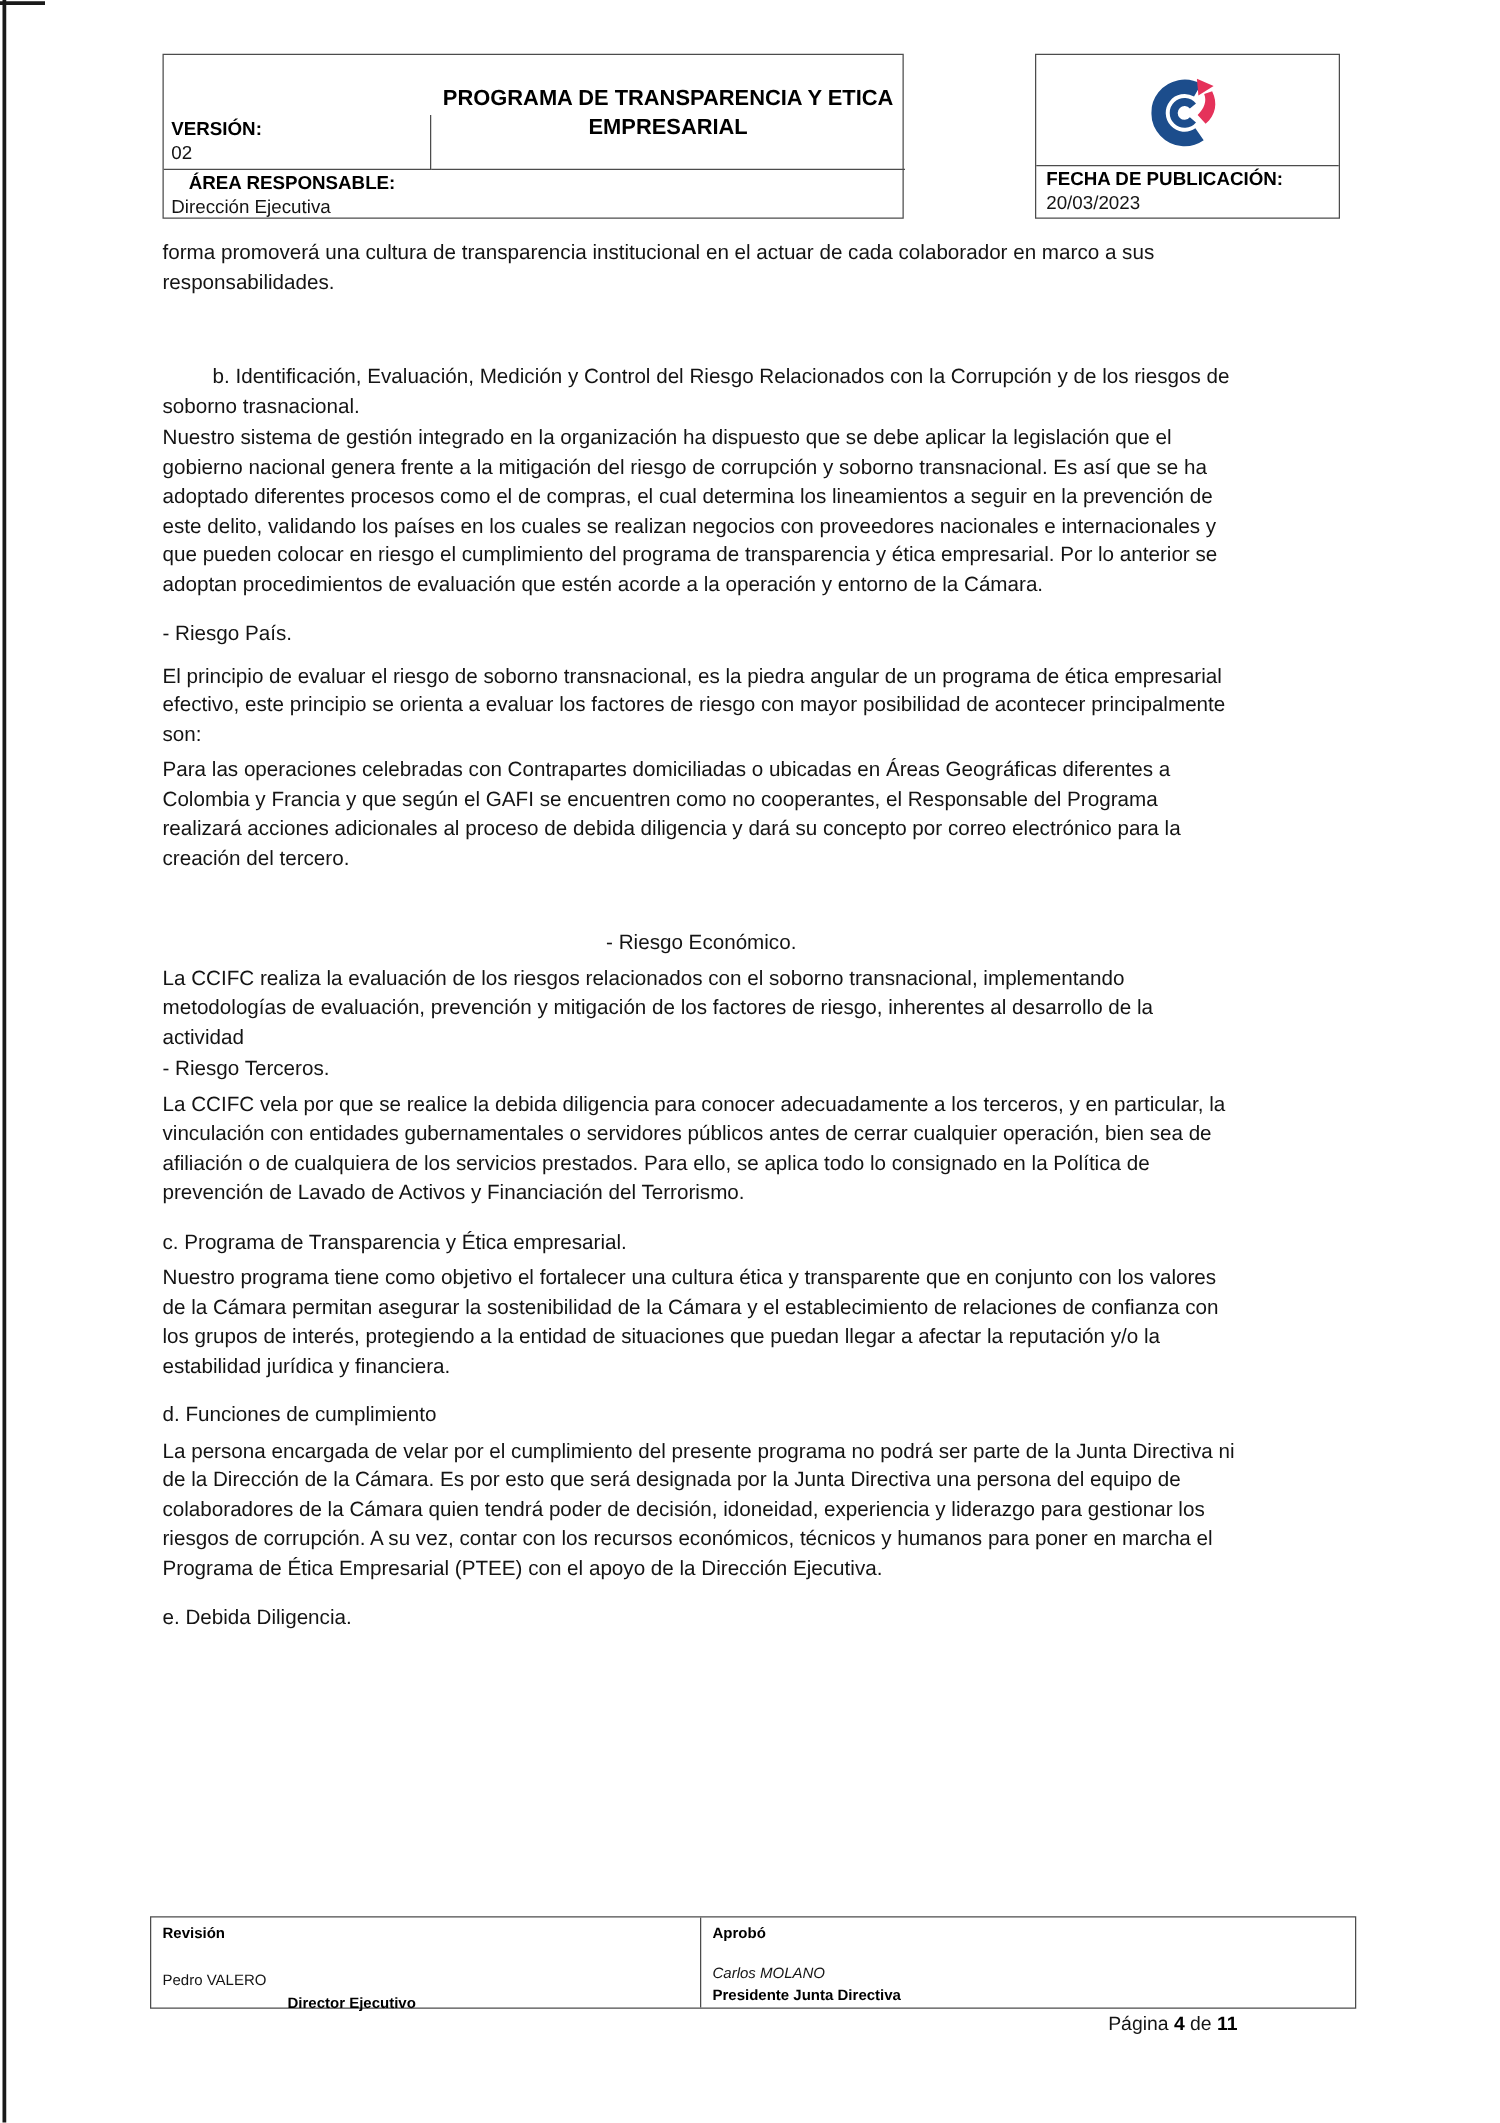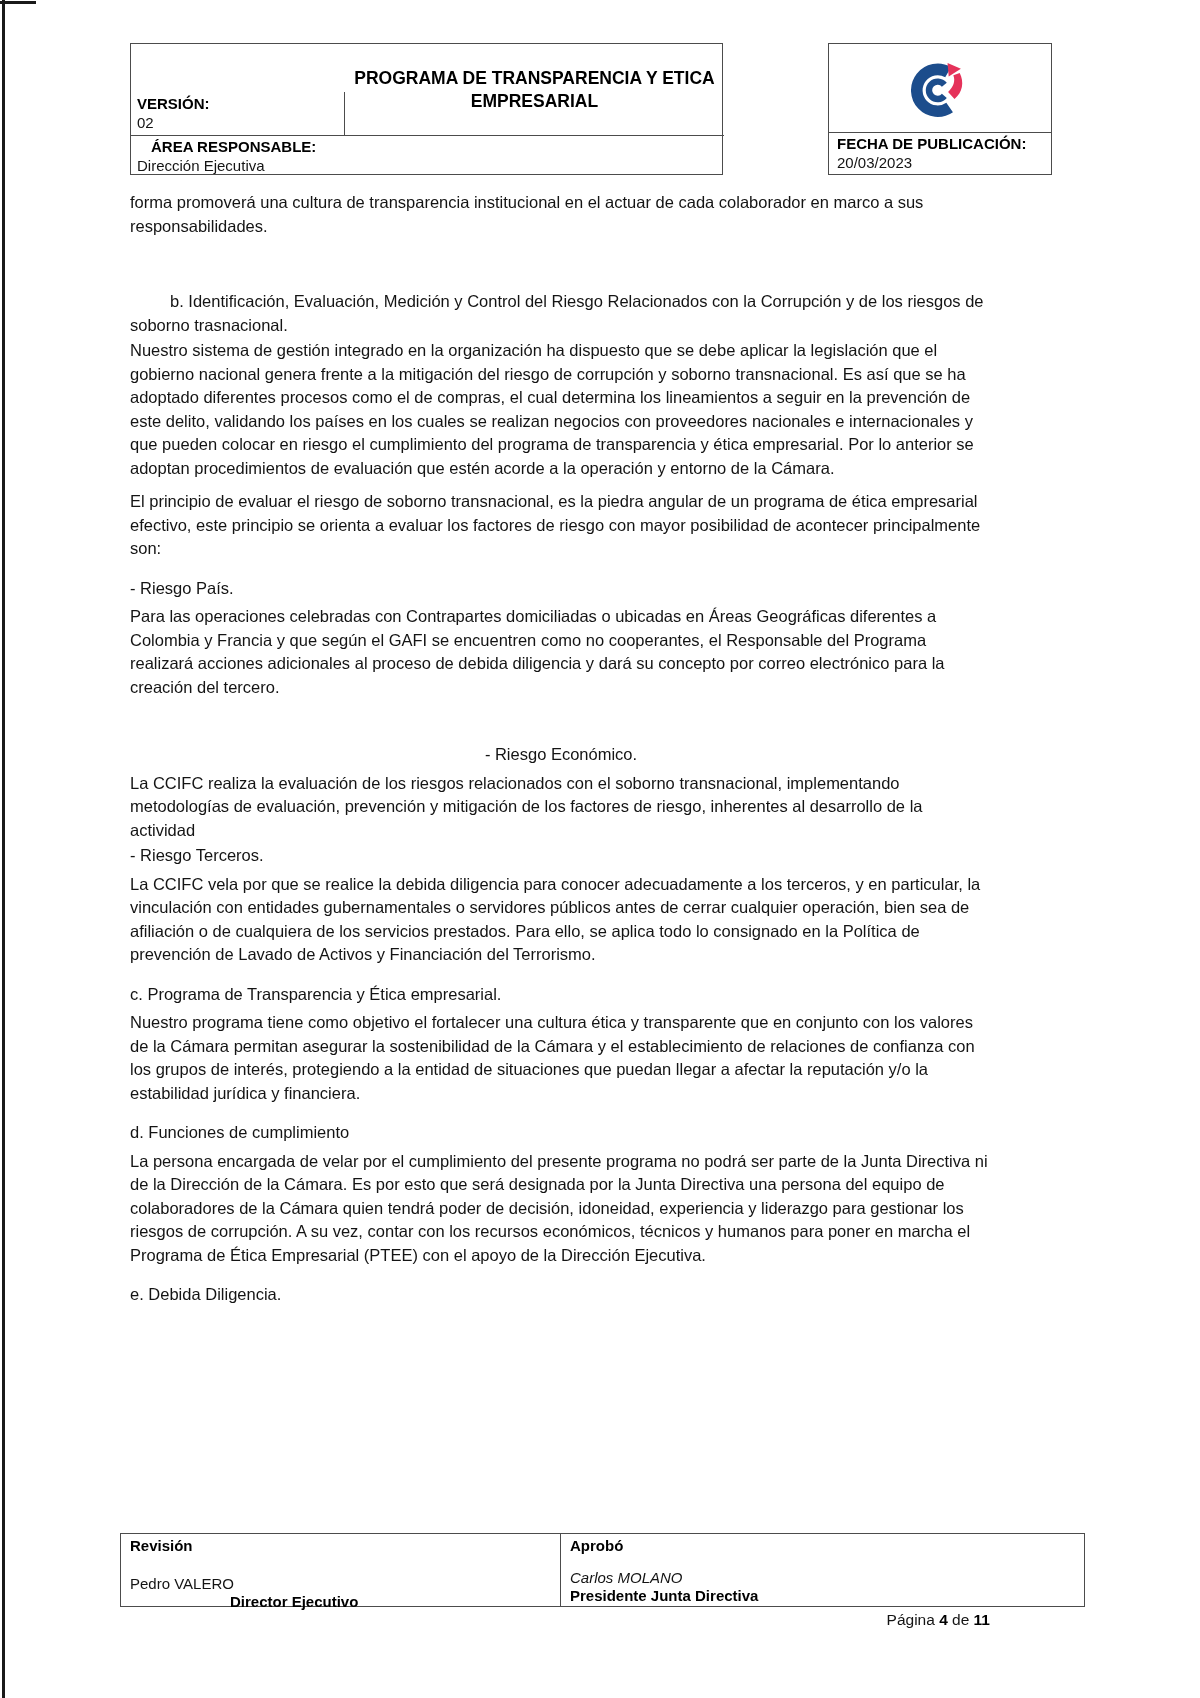--- a/index.html
+++ b/index.html
@@ -21,40 +21,40 @@
   .c-version{left:0;top:48px;width:214px;height:44px;border-right:1.6px solid #4c4c4c;
     border-bottom:1.6px solid #4c4c4c;padding:2px 6px;}
   .c-title{left:214px;top:0;width:379px;height:92px;border-bottom:1.6px solid #4c4c4c;
     display:flex;flex-direction:column;justify-content:center;align-items:center;text-align:center;}
   .c-area{left:0;top:92px;width:100%;height:40px;padding:1px 6px;}
   .hdr-lbl{display:block;font-weight:bold;font-size:15px;line-height:19px;color:#000;}
   .hdr-val{display:block;font-size:15px;line-height:19px;}
   .area-lbl{padding-left:14px;}
   .title-line{font-weight:bold;font-size:17.5px;line-height:23px;color:#000;}
 
-  .hdr-right{position:absolute;left:828px;top:43px;width:224px;height:132px;
+  .hdr-right{position:absolute;left:828px;top:43px;width:244px;height:132px;
     border:1.6px solid #4c4c4c;box-sizing:border-box;}
   .c-logo{height:89px;border-bottom:1.6px solid #4c4c4c;box-sizing:border-box;
     display:flex;align-items:center;justify-content:center;}
   .c-fecha{padding:1px 8px;}
 
   
   #body-container{position:absolute;left:130px;top:189px;width:862px;
     font-size:16.5px;line-height:23.5px;}
   #body-container p.blk{margin:2px 0 0 0;}
   p.indent{text-indent:40px;}
   p.gap-tiny{margin-top:5px !important;}
   p.gap-small{margin-top:10px !important;}
   p.gap-medium{margin-top:16px !important;}
   p.gap-large{margin-top:44px !important;text-align:center;}
   p.gap-xlarge{margin-top:52px !important;}
 
   
   .ftr-table{position:absolute;left:120px;top:1533px;width:965px;height:74px;
-    border:1.6px solid #4c4c4c;box-sizing:border-box;display:flex;font-size:15px;}
+    border:1.6px solid #4c4c4c;box-sizing:border-box;display:flex;font-size:12px;}
   .f-cell{box-sizing:border-box;padding:3px 9px;line-height:18px;}
   .f-rev{width:440px;border-right:1.6px solid #4c4c4c;}
   .f-apr{flex:1;}
   .f-lbl{font-weight:bold;color:#000;}
   .f-name-rev{margin-top:20px;}
   .f-title-rev{font-weight:bold;color:#000;margin-left:100px;}
   .f-name-apr{margin-top:14px;font-style:italic;}
   .f-title-apr{font-weight:bold;color:#000000;}
 
   .page-number{position:absolute;left:130px;top:1611px;width:860px;text-align:right;
@@ -95,22 +95,22 @@
   <div class="c-fecha">
     <span class="hdr-lbl">FECHA DE PUBLICACIÓN:</span>
     <span class="hdr-val">20/03/2023</span>
   </div>
 </div>
 
 <main id="body-container">
     <p class="blk gap-none">forma promoverá una cultura de transparencia institucional en el actuar de cada colaborador en marco a sus responsabilidades.</p>
     <p class="blk gap-xlarge indent">b. Identificación, Evaluación, Medición y Control del Riesgo Relacionados con la Corrupción y de los riesgos de soborno trasnacional.</p>
     <p class="blk gap-none">Nuestro sistema de gestión integrado en la organización ha dispuesto que se debe aplicar la legislación que el gobierno nacional genera frente a la mitigación del riesgo de corrupción y soborno transnacional. Es así que se ha adoptado diferentes procesos como el de compras, el cual determina los lineamientos a seguir en la prevención de este delito, validando los países en los cuales se realizan negocios con proveedores nacionales e internacionales y que pueden colocar en riesgo el cumplimiento del programa de transparencia y ética empresarial. Por lo anterior se adoptan procedimientos de evaluación que estén acorde a la operación y entorno de la Cámara.</p>
+    <p class="blk gap-medium">- Riesgo País.</p>
     <p class="blk gap-small">El principio de evaluar el riesgo de soborno transnacional, es la piedra angular de un programa de ética empresarial efectivo, este principio se orienta a evaluar los factores de riesgo con mayor posibilidad de acontecer principalmente son:</p>
-    <p class="blk gap-medium">- Riesgo País.</p>
     <p class="blk gap-tiny">Para las operaciones celebradas con Contrapartes domiciliadas o ubicadas en Áreas Geográficas diferentes a Colombia y Francia y que según el GAFI se encuentren como no cooperantes, el Responsable del Programa realizará acciones adicionales al proceso de debida diligencia y dará su concepto por correo electrónico para la creación del tercero.</p>
     <p class="blk gap-large">- Riesgo Económico.</p>
     <p class="blk gap-tiny">La CCIFC realiza la evaluación de los riesgos relacionados con el soborno transnacional, implementando metodologías de evaluación, prevención y mitigación de los factores de riesgo, inherentes al desarrollo de la actividad</p>
     <p class="blk gap-none">- Riesgo Terceros.</p>
     <p class="blk gap-tiny">La CCIFC vela por que se realice la debida diligencia para conocer adecuadamente a los terceros, y en particular, la vinculación con entidades gubernamentales o servidores públicos antes de cerrar cualquier operación, bien sea de afiliación o de cualquiera de los servicios prestados. Para ello, se aplica todo lo consignado en la Política de prevención de Lavado de Activos y Financiación del Terrorismo.</p>
     <p class="blk gap-medium">c. Programa de Transparencia y Ética empresarial.</p>
     <p class="blk gap-tiny">Nuestro programa tiene como objetivo el fortalecer una cultura ética y transparente que en conjunto con los valores de la Cámara permitan asegurar la sostenibilidad de la Cámara y el establecimiento de relaciones de confianza con los grupos de interés, protegiendo a la entidad de situaciones que puedan llegar a afectar la reputación y/o la estabilidad jurídica y financiera.</p>
     <p class="blk gap-medium">d. Funciones de cumplimiento</p>
     <p class="blk gap-tiny">La persona encargada de velar por el cumplimiento del presente programa no podrá ser parte de la Junta Directiva ni de la Dirección de la Cámara. Es por esto que será designada por la Junta Directiva una persona del equipo de colaboradores de la Cámara quien tendrá poder de decisión, idoneidad, experiencia y liderazgo para gestionar los riesgos de corrupción. A su vez, contar con los recursos económicos, técnicos y humanos para poner en marcha el Programa de Ética Empresarial (PTEE) con el apoyo de la Dirección Ejecutiva.</p>
     <p class="blk gap-medium">e. Debida Diligencia.</p>

